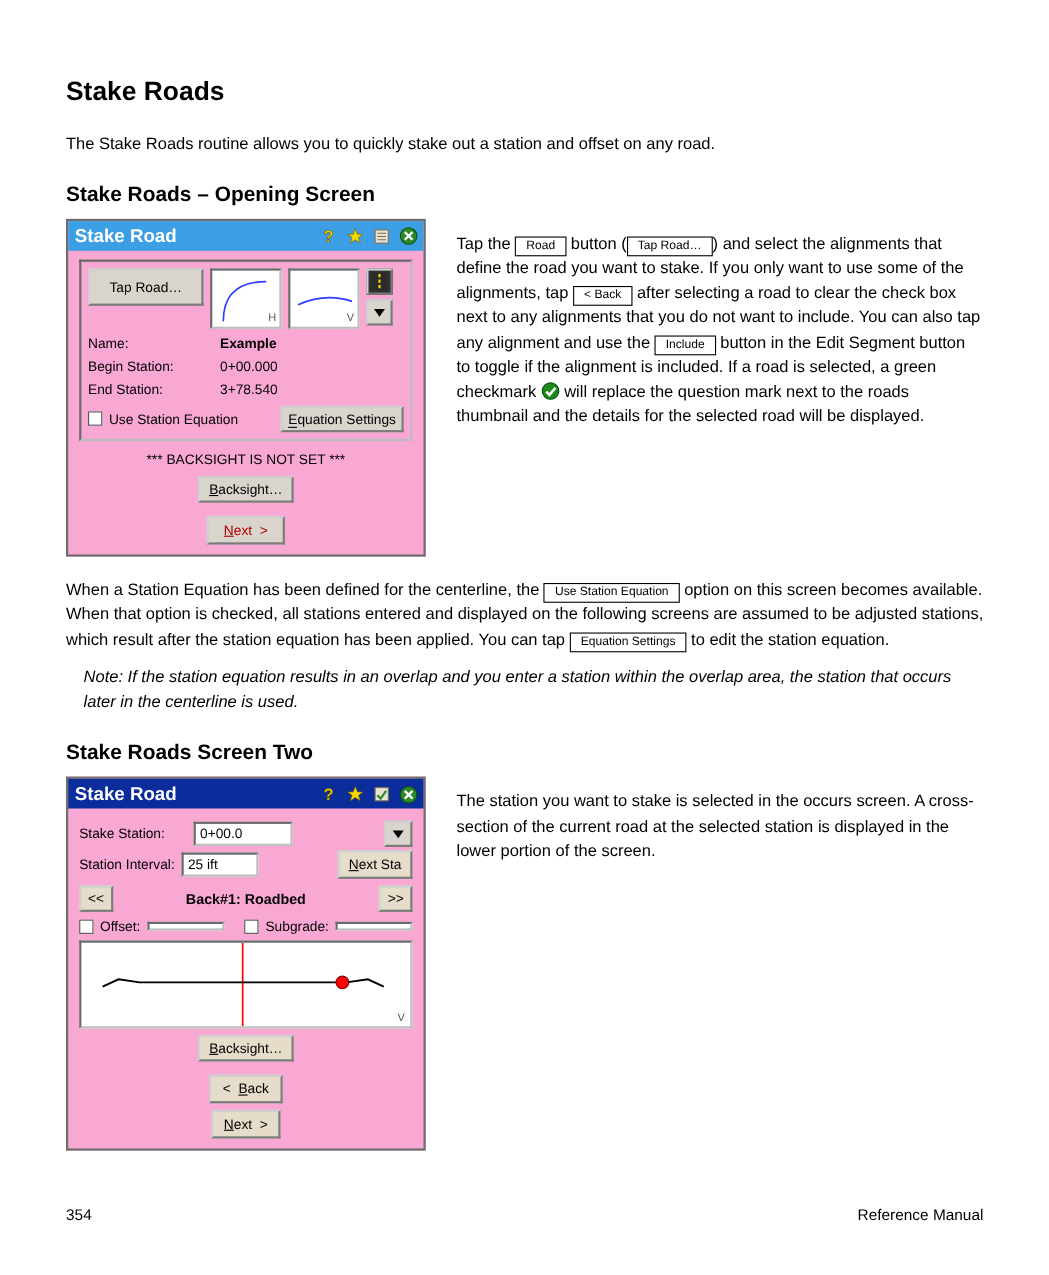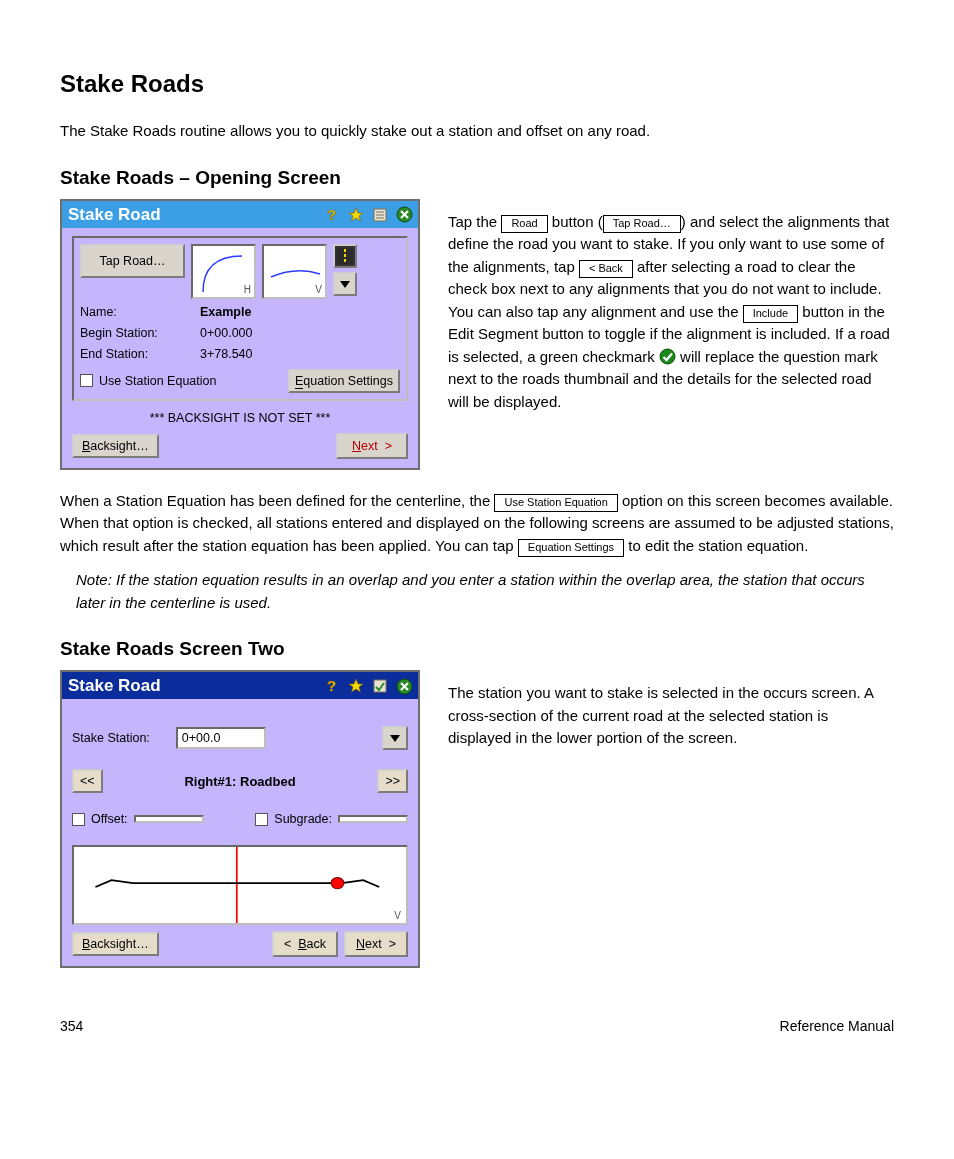--- a/index.html
+++ b/index.html
@@ -34,22 +34,22 @@
     font-size: 11px;
     line-height: 1.2;
   }
   .note {
     font-style: italic;
     margin: 6px 0 14px 16px;
     line-height: 1.5;
   }
   .frame {
     border: 2px solid #6e6e6e;
-    width: 360px;
-    background: #c4b5fd;
+    width: 327px;
+    background: #f9a8d4;
   }
   .titlebar {
     display:flex; align-items:center;
     padding: 4px 5px 3px 6px;
     color:#fff;
     font-weight:bold; font-size:17px;
   }
   .tb-light { background:#3c9fe5; }
   .tb-dark  { background:#0a2d9b; }
   .tb-spacer { flex:1; }
@@ -97,36 +97,36 @@
   }
   .chk .box {
     width:13px; height:13px; border:1px solid #555; background:#fff;
   }
   .warn-row {
     text-align:center;
     font-size:12.5px;
     margin:8px 0 8px 0;
   }
   .bottom-row {
-    display:flex; gap:6px; align-items:center;
+    display:flex; gap:6px; align-items:center;flex-direction:column;
   }
   .bottom-row .gap { flex:1; }
   .red-underline {
     color:#b00000;
     text-decoration:underline;
   }
   .under-u { text-decoration:underline; }
   .field {
     border:2px inset #bdbdbd; background:#fff;
     padding:2px 4px; font-size:12.5px;
     min-width:70px;
   }
   .row-flex {
     display:flex; align-items:center; gap:6px;
-    margin:19px 0;
+    margin:3px 0;
   }
   .row-flex .label { white-space:nowrap; }
   .center-title { font-weight:bold; font-size:13px; }
   .section-preview {
     border:2px inset #bdbdbd;
     height:80px;
     position:relative;
     margin:6px 0;
     background:#fff;
   }
@@ -297,23 +297,29 @@
         <span class="label">Stake Station:</span>
         <span style="flex:0 0 14px;"></span>
         <span class="field" style="width:90px;">0+00.0</span>
         <span style="flex:1;"></span>
         <button class="btn3d" style="width:26px;height:24px;padding:0;display:flex;align-items:center;justify-content:center;">
             <svg width="12" height="12">
               <polygon points="1,3 11,3 6,10" fill="#000"></polygon>
             </svg>
           </button>
       </div>
+      <div class="row-flex">
+        <span class="label">Station Interval:</span>
+        <span class="field" style="width:70px;">25 ift</span>
+        <span style="flex:1;"></span>
+        <button class="btn3d tan" style="padding:4px 8px;"><span class="under-u">N</span>ext Sta</button>
+      </div>
       <div class="row-flex" style="margin:6px 0;">
         <button class="btn3d tan" style="padding:3px 6px;">&lt;&lt;</button>
-        <span style="flex:1; text-align:center;" class="center-title">Right#1:  Roadbed</span>
+        <span style="flex:1; text-align:center;" class="center-title">Back#1:  Roadbed</span>
         <button class="btn3d tan" style="padding:3px 6px;">&gt;&gt;</button>
       </div>
       <div class="row-flex">
         <label class="chk">
             <span class="box"></span>
             <span>Offset:</span>
           </label>
         <span class="field" style="width:55px;"></span>
         <span style="flex:1;"></span>
         <label class="chk">

